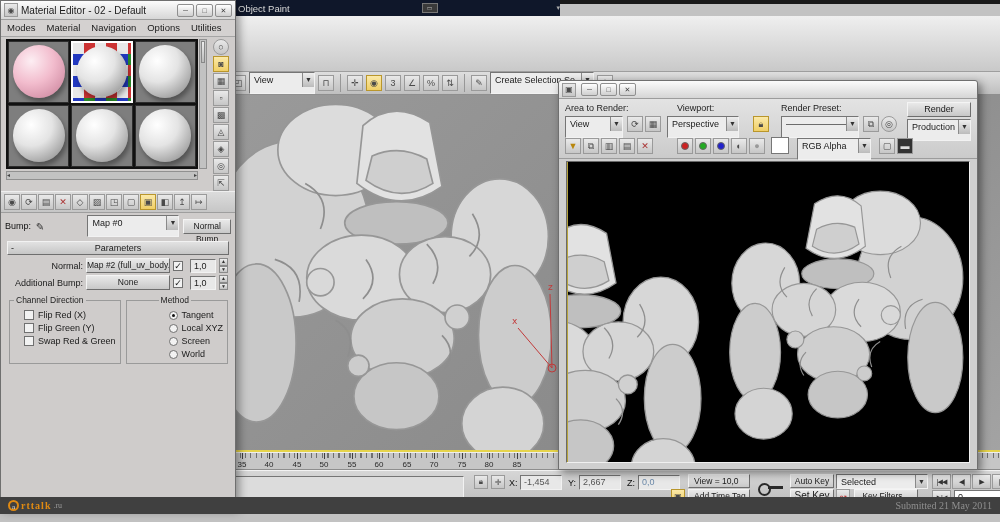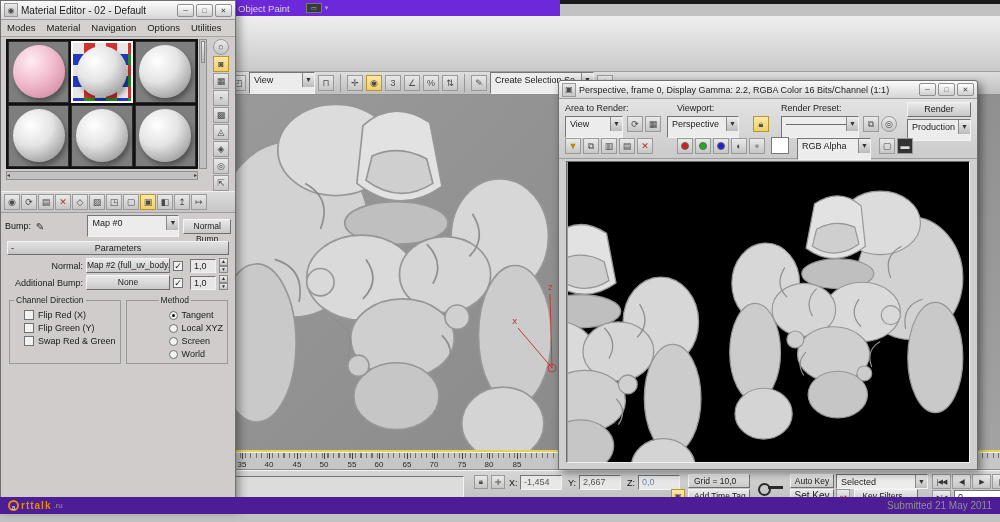--- a/index.html
+++ b/index.html
@@ -19,21 +19,21 @@
   .winbtn { width:17px; height:13px; margin-left:2px; border:1px solid #8f8f8f; background:linear-gradient(#ffffff,#cfcfcf); font-size:7px; line-height:11px; text-align:center; color:#444; border-radius:2px; }
   .chk { display:inline-block; width:10px; height:10px; border:1px solid #707070; background:#f2f2f2; font-size:9px; line-height:9px; text-align:center; color:#222; }
   .radio { display:inline-block; width:9px; height:9px; border:1px solid #707070; border-radius:50%; background:#f2f2f2; position:relative; }
   .radio.on::after { content:""; position:absolute; left:2px; top:2px; width:3px; height:3px; border-radius:50%; background:#111; }
   .spin { display:inline-flex; flex-direction:column; width:9px; height:15px; }
   .spin span { flex:1; border:1px solid #8a8a8a; background:linear-gradient(#eee,#c2c2c2); font-size:5px; line-height:5px; text-align:center; color:#333; }
   .lbl { font-size:9px; color:#111; }
 
   
   #ribbon-line { position:absolute; left:228px; top:0; width:772px; height:4px; background:#191919; }
-  #ribbon-tabbar { position:absolute; left:228px; top:0; width:332px; height:16px; background:#6d28d9; display:flex; align-items:center; color:#d8d8d8; }
+  #ribbon-tabbar { position:absolute; left:228px; top:0; width:332px; height:16px; background:#0f172a; display:flex; align-items:center; color:#d8d8d8;justify-content:space-between; }
   #ribbon-tabbar .tab { padding:0 10px; font-size:9.5px; }
   #ribbon-tabbar .mini { width:16px; height:10px; border:1px solid #777; background:#3a3a3a; margin-left:6px; font-size:6px; color:#bbb; text-align:center; line-height:8px; }
   #ribbon-gray { position:absolute; left:228px; top:16px; width:772px; height:56px; background:linear-gradient(#efefef,#c9c9c9); border-bottom:1px solid #9e9e9e; }
 
   
   #main-toolbar { position:absolute; left:228px; top:72px; width:772px; height:23px; background:linear-gradient(#dedede,#bfbfbf); border-bottom:1px solid #8f8f8f; display:flex; align-items:center; gap:3px; padding:0 2px; }
   .tsep { width:1px; height:18px; background:#979797; margin:0 3px; }
 
   
   #viewport { position:absolute; left:228px; top:95px; width:772px; height:357px; background:linear-gradient(135deg,#9a9a9a,#8b8b8b 60%,#a3a3a3); border-bottom:2px solid #e6d44b; overflow:hidden; }
@@ -86,21 +86,21 @@
   #params-bar { margin:2px 6px; height:14px; line-height:12px; text-align:center; font-size:9px; border:1px solid; border-color:#f2f2f2 #6e6e6e #6e6e6e #f2f2f2; background:linear-gradient(#e2e2e2,#c6c6c6); position:relative; }
   #params-bar .minus { position:absolute; left:3px; top:0; }
   .maprow { display:grid; grid-template-columns:76px 1fr 14px 26px 10px; gap:3px; align-items:center; padding:1px 6px; }
   .maprow .rlbl { text-align:right; font-size:9px; }
   .mapbtn { height:15px; font-size:8.5px; line-height:13px; text-align:center; overflow:hidden; white-space:nowrap; }
   fieldset { border:1px solid #9a9a9a; margin:4px 0 0 0; padding:2px 4px 4px; }
   legend { font-size:8.5px; padding:0 2px; color:#222; }
   .optline { display:flex; align-items:center; gap:4px; margin:3px 0 0 10px; font-size:9px; white-space:nowrap; }
 
   
-  #footer { position:absolute; left:0; top:497px; width:1000px; height:17px; background:#4c1d95; display:flex; align-items:center; justify-content:space-between; padding:0 8px; z-index:50; }
+  #footer { position:absolute; left:0; top:497px; width:1000px; height:17px; background:#404040; display:flex; align-items:center; justify-content:space-between; padding:0 8px; z-index:50;font-family:Liberation Serif, serif; }
   #logo { display:flex; align-items:center; gap:2px; }
   #logo .ring { width:11px; height:11px; border:2px solid #e08a12; border-radius:50%; color:#e9e9e9; font-size:7px; line-height:11px; text-align:center; }
   #logo .word { color:#e08a12; font-weight:bold; font-size:10px; letter-spacing:1px; }
   #logo .tld { color:#9a9a9a; font-size:8px; }
   #submitted { color:#8f8f8f; font-size:10px; }
 </style>
 </head>
 <body>
 
 <div id="stage">
@@ -189,21 +189,21 @@
   <div id="statusbar">
     <div class="abs sunken" style="left:6px;top:5px;width:230px;height:24px;"></div>
     <span class="abs ibtn small" style="left:246px;top:4px;">🔒︎</span>
     <span class="abs ibtn small" style="left:263px;top:4px;">✛</span>
     <span class="abs lbl" style="left:281px;top:7px;">X:</span>
     <div class="abs field" style="left:292px;top:4px;width:42px;color:#555;">-1,454</div>
     <span class="abs lbl" style="left:340px;top:7px;">Y:</span>
     <div class="abs field" style="left:351px;top:4px;width:42px;color:#555;">2,667</div>
     <span class="abs lbl" style="left:399px;top:7px;">Z:</span>
     <div class="abs field" style="left:410px;top:4px;width:42px;color:#8aa;color:#6a88a8;">0,0</div>
-    <div class="abs btn3d" style="left:460px;top:3px;width:62px;height:14px;font-size:8.5px;line-height:12px;padding-left:5px;">Grid = 10,0</div>
+    <div class="abs btn3d" style="left:460px;top:3px;width:62px;height:14px;font-size:8.5px;line-height:12px;padding-left:5px;">View = 10,0</div>
     <span class="abs ibtn small yellow" style="left:443px;top:18px;">▣</span>
     <div class="abs btn3d" style="left:460px;top:18px;width:62px;height:14px;font-size:8.5px;line-height:12px;padding-left:5px;">Add Time Tag</div>
     <div class="abs keyicon" style="left:530px;top:12px;"></div>
     <div class="abs btn3d" style="left:562px;top:3px;width:44px;height:14px;text-align:center;font-size:8.5px;line-height:12px;">Auto Key</div>
     <div class="abs btn3d" style="left:562px;top:18px;width:44px;height:14px;text-align:center;font-size:10px;line-height:12px;">Set Key</div>
     <div class="abs dd" style="left:608px;top:3px;width:92px;height:15px;">
       <span>Selected</span>
       <span class="arr">▼</span>
     </div>
     <span class="abs ibtn small" style="left:608px;top:18px;color:#b33;">↝</span>
@@ -214,21 +214,20 @@
     <span class="abs pb" style="left:764px;top:3px;">|▶</span>
 
     <span class="abs pb" style="left:704px;top:19px;">▶|◀</span>
     <div class="abs field" style="left:726px;top:19px;width:50px;background:#fff;">0</div>
 
   </div>
 
   <div id="render-win">
     <div id="render-title">
       <span class="ibtn small" style="margin-right:3px;">▣</span>
-      <span class="t">Perspective, frame 0, Display Gamma: 2.2, RGBA Color 16 Bits/Channel (1:1)</span>
       <span class="winbtn">─</span>
       <span class="winbtn">□</span>
       <span class="winbtn">✕</span>
     </div>
     <div id="render-controls">
       <span class="cap" style="left:6px;top:4px;">Area to Render:</span>
       <div class="dd" style="position:absolute;left:6px;top:17px;width:58px;">
         <span>View</span>
         <span class="arr">▼</span>
       </div>

